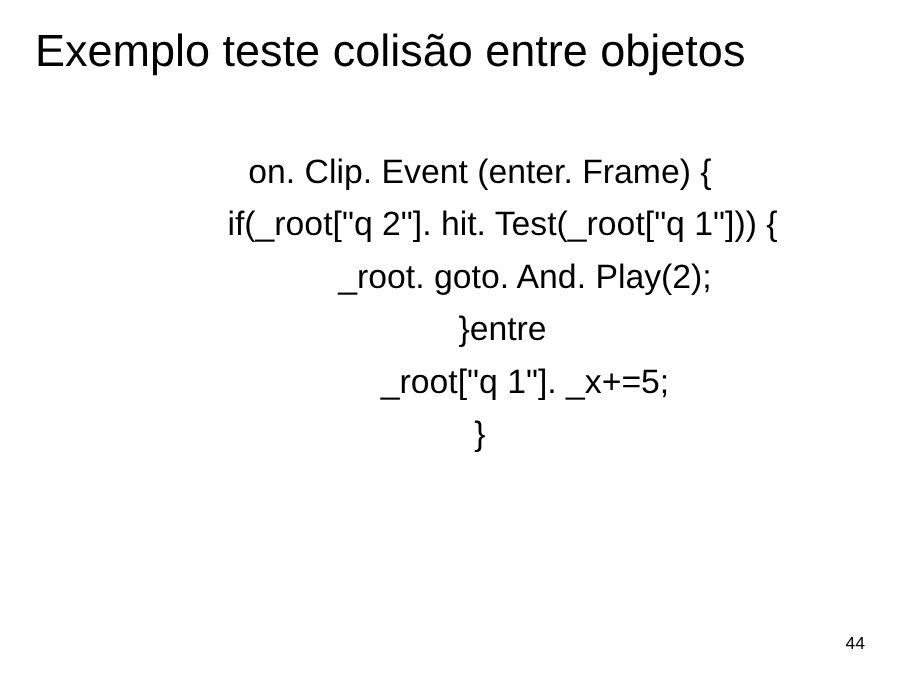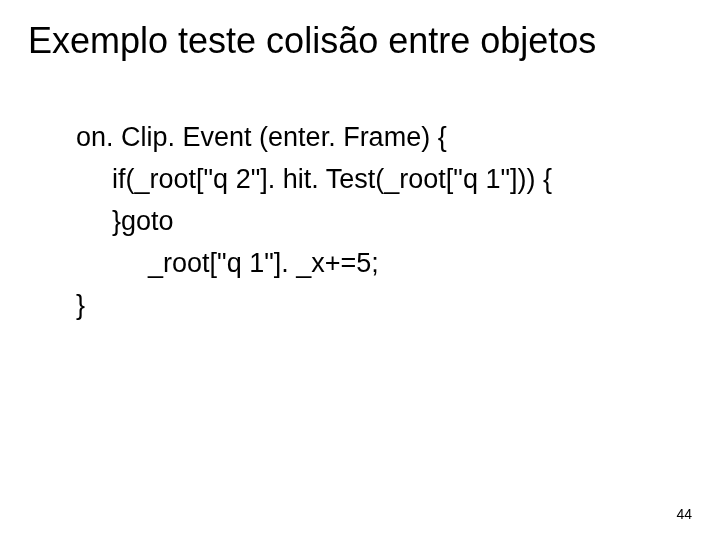--- a/index.html
+++ b/index.html
@@ -1,32 +1,33 @@
 <!DOCTYPE html>
 <html><head>
 <meta charset="utf-8">
 <style>
   * { margin: 0; padding: 0; box-sizing: border-box; }
   html, body { width: 720px; height: 540px; background: #fff; font-family: Arial, Helvetica, sans-serif; color: #000; }
   .slide { width: 720px; height: 540px; position: relative; padding: 20px 28px; border-radius: 30px; }
   .title { font-size: 36px; font-weight: 400; letter-spacing: 0px; margin-bottom: 56px; line-height: 1.15; }
   .code-block { font-size: 27px; line-height: 1.55; padding-left: 48px; }
-  .code-line { white-space: pre; }
+  .code-line { white-space: pre; text-align: center; }
   .i1 { padding-left: 36px; }
   .i2 { padding-left: 72px; }
   .page-number { position: absolute; right: 28px; bottom: 18px; font-size: 14px; }
 </style>
 </head>
 <body>
 
 <div class="slide">
   <h1 class="title">Exemplo teste colisão entre objetos</h1>
 
   <div class="code-block">
     <div class="code-line">on. Clip. Event (enter. Frame) {</div>
     <div class="code-line i1">if(_root["q 2"]. hit. Test(_root["q 1"])) {</div>
-    <div class="code-line i1">}goto</div>
+    <div class="code-line i2">_root. goto. And. Play(2);</div>
+    <div class="code-line i1">}entre</div>
     <div class="code-line i2">_root["q 1"]. _x+=5;</div>
     <div class="code-line">}</div>
   </div>
 
   <div class="page-number">44</div>
 </div>
 
 </body></html>

